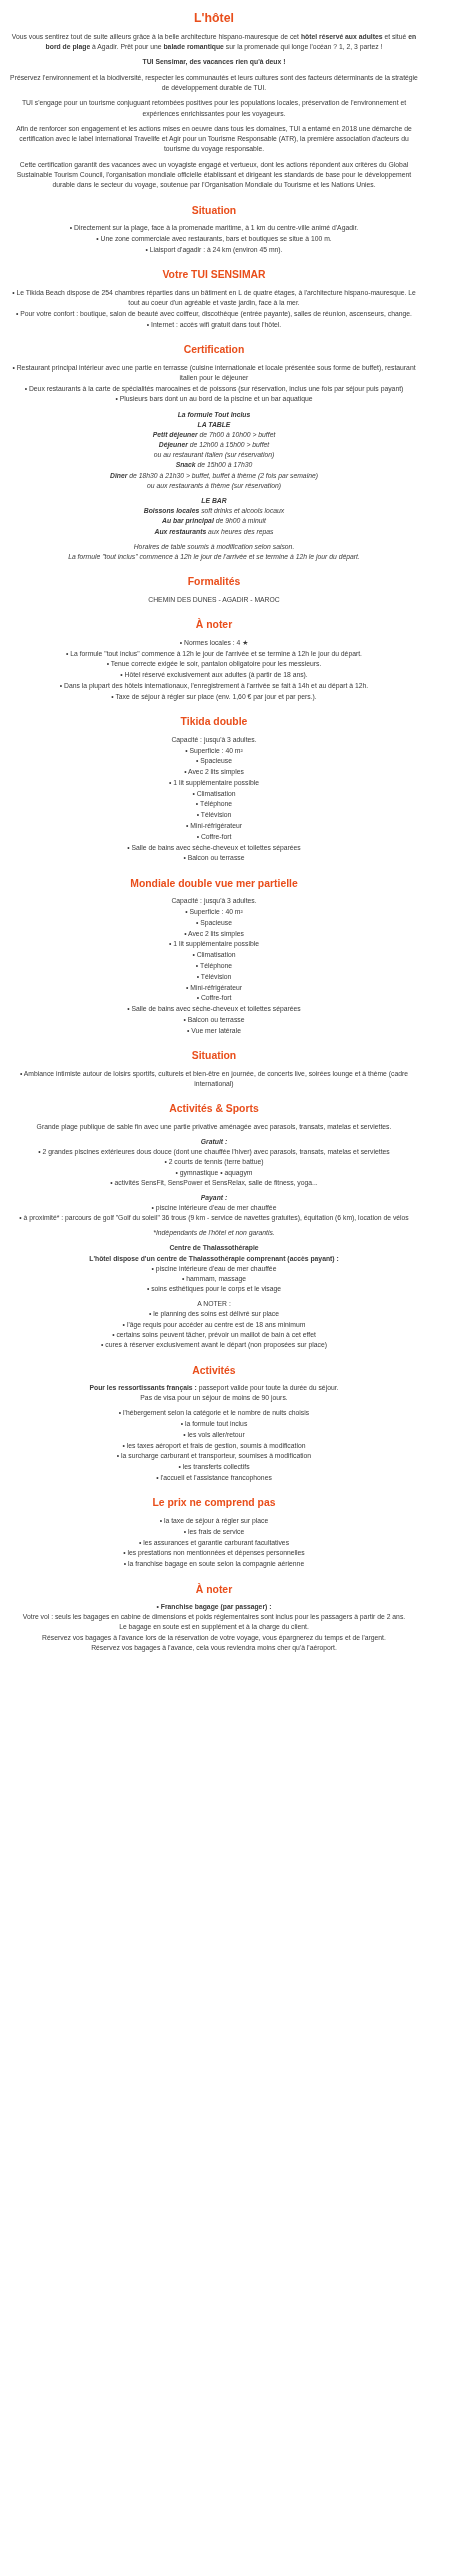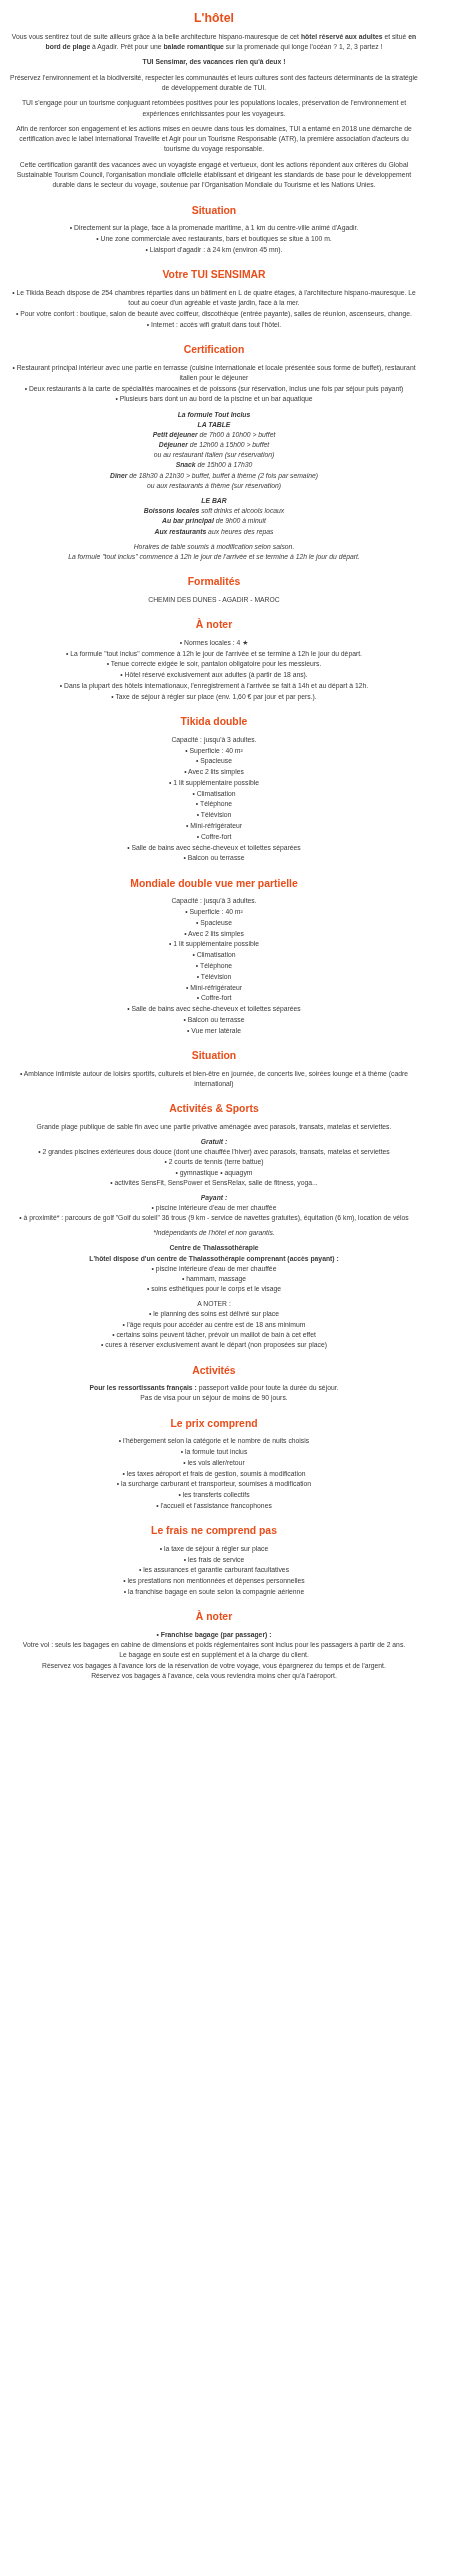--- a/index.html
+++ b/index.html
@@ -218,32 +218,31 @@
     <p class="line">• certains soins peuvent tâcher, prévoir un maillot de bain à cet effet</p>
     <p class="line">• cures à réserver exclusivement avant le départ (non proposées sur place)</p>
   </div>
 
   <h2 class="section-title">Activités</h2>
   <div class="block">
     <p class="line"><span class="bold">Pour les ressortissants français :</span> passeport valide pour toute la durée du séjour.</p>
     <p class="line">Pas de visa pour un séjour de moins de 90 jours.</p>
   </div>
 
-  <h2 class="section-title">Le prix comprend</h2>
   <ul class="bullets">
     <li>• l'hébergement selon la catégorie et le nombre de nuits choisis</li>
     <li>• la formule tout inclus</li>
     <li>• les vols aller/retour</li>
     <li>• les taxes aéroport et frais de gestion, soumis à modification</li>
     <li>• la surcharge carburant et transporteur, soumises à modification</li>
     <li>• les transferts collectifs</li>
     <li>• l'accueil et l'assistance francophones</li>
   </ul>
 
-  <h2 class="section-title">Le frais ne comprend pas</h2>
+  <h2 class="section-title">Le prix ne comprend pas</h2>
   <ul class="bullets">
     <li>• la taxe de séjour à régler sur place</li>
     <li>• les frais de service</li>
     <li>• les assurances et garantie carburant facultatives</li>
     <li>• les prestations non mentionnées et dépenses personnelles</li>
     <li>• la franchise bagage en soute selon la compagnie aérienne</li>
   </ul>
 
   <h2 class="section-title">À noter</h2>
   <div class="block">

